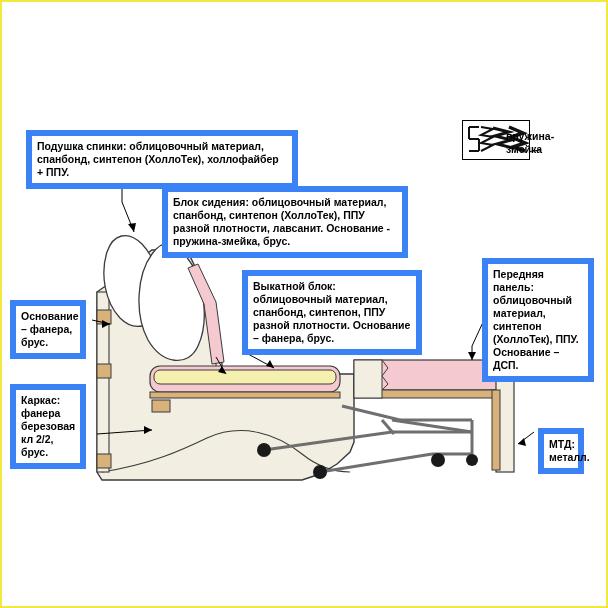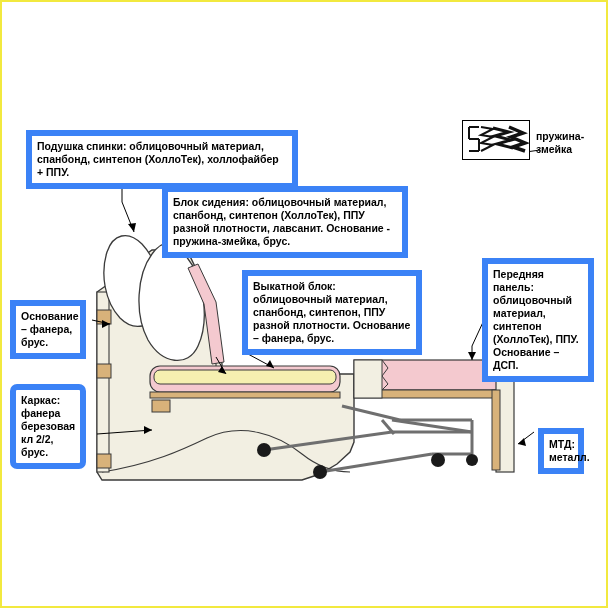--- a/index.html
+++ b/index.html
@@ -138,27 +138,27 @@
   <div class="callout" style="left:24px;  top:128px; width:272px;">Подушка спинки:  облицовочный материал,  спанбонд,  синтепон (ХоллоТек), холлофайбер + ППУ.</div>
 
   <div class="callout" style="left:160px; top:184px; width:246px;">Блок сидения: облицовочный материал, спанбонд, синтепон (ХоллоТек), ППУ разной плотности, лавсанит. Основание - пружина-змейка, брус.</div>
 
   <div class="callout" style="left:240px; top:268px; width:180px;">Выкатной блок: облицовочный материал, спанбонд, синтепон, ППУ разной плотности. Основание – фанера, брус.</div>
 
   <div class="callout" style="left:480px; top:256px; width:112px;">Передняя панель: облицовочный материал, синтепон (ХоллоТек), ППУ. Основание – ДСП.</div>
 
   <div class="callout" style="left:8px;   top:298px; width:76px;">Основание – фанера, брус.</div>
 
-  <div class="callout" style="left:8px;   top:382px; width:76px;border-radius:7px;">Каркас: фанера березовая кл 2/2, брус.</div>
+  <div class="callout" style="left:8px;   top:382px; width:76px;">Каркас: фанера березовая кл 2/2, брус.</div>
 
   <div class="callout" style="left:536px; top:426px; width:46px;">МТД: металл.</div>
 
   <div class="legend-box" style="left:460px; top:118px; width:68px; height:40px;">
     <svg width="66" height="38" viewBox="0 0 66 38">
       <path d="M6,6 L16,6 M6,6 L6,18 M6,18 L16,18 M16,18 L16,30 M6,30 L16,30" fill="none" stroke="#111" stroke-width="2"></path>
       <path d="M18,6 L30,8 L18,14 L30,16 L18,22 L30,24 L18,30" fill="none" stroke="#111" stroke-width="2"></path>
       <path d="M30,7 L46,11 L32,15 L48,19 L34,23 L50,27" fill="none" stroke="#111" stroke-width="3"></path>
       <path d="M46,6 L60,12 L48,16 L62,22 L50,26 L62,30" fill="none" stroke="#111" stroke-width="3.5"></path>
     </svg>
   </div>
-  <div class="legend-label" style="left:534px; top:128px; width:66px;">пружина-змейка</div>
+  <div class="legend-label" style="left:504px; top:128px; width:66px;">пружина-змейка</div>
 
 </div>
 
 </body></html>

